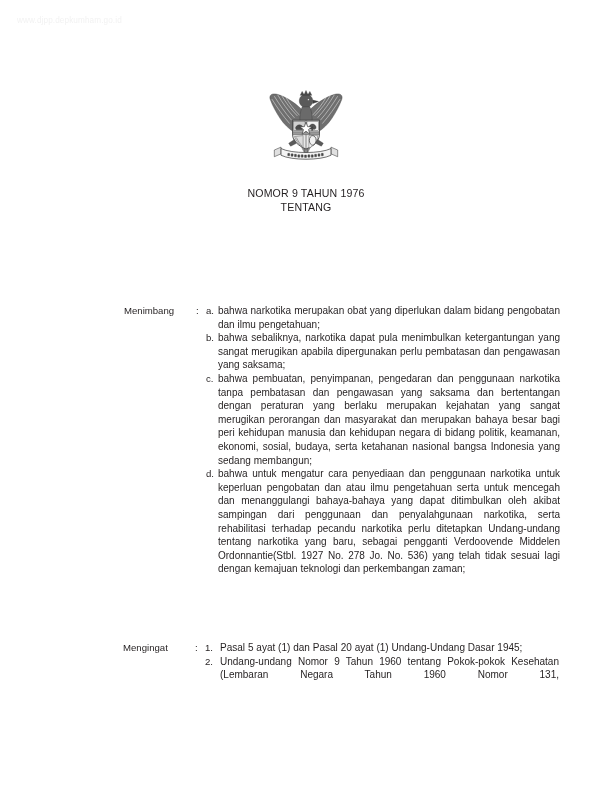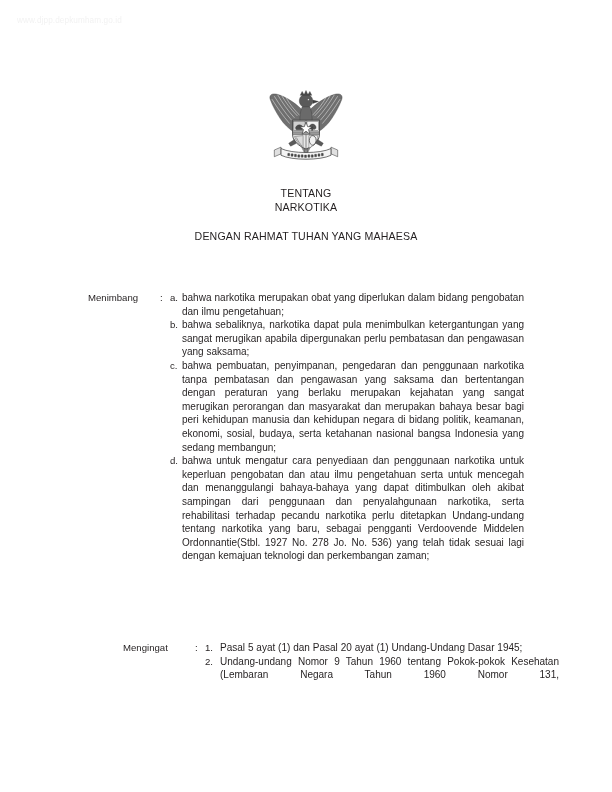--- a/index.html
+++ b/index.html
@@ -59,21 +59,21 @@
   }
   .gap-1 { height: 14px; }
   .gap-2 { height: 14px; }
 
   
   .clause-section {
     position: absolute;
     left: 88px;
     width: 436px;
   }
-  #menimbang-section { top: 291px; }
+  #menimbang-section { top: 304px; margin-left: 36px; }
   #mengingat-section { top: 641px; margin-left: 35px; }
 
   .clause-row {
     display: flex;
     align-items: flex-start;
   }
   .clause-label {
     width: 72px;
     flex: 0 0 72px;
     font-size: 9.6px;
@@ -209,24 +209,23 @@
         <rect x="111" y="160" width="4" height="5" rx="0.6"></rect>
         <rect x="118" y="159" width="4" height="5" rx="0.6"></rect>
         <rect x="125" y="158" width="4" height="5" rx="0.6"></rect>
         <rect x="132" y="157" width="4" height="5" rx="0.6"></rect>
       </g>
     </g>
   </svg>
 </div>
 
 <div class="title-block">
+  <div class="title-line">NOMOR 9 TAHUN 1976</div>
   <div class="title-line">TENTANG</div>
-  <div class="title-line">NARKOTIKA</div>
   <div class="gap-1"></div>
-  <div class="title-line">DENGAN RAHMAT TUHAN YANG MAHAESA</div>
   <div class="gap-2"></div>
 </div>
 
 <div class="clause-section" id="menimbang-section">
   <div class="clause-row">
     <div class="clause-label">Menimbang</div>
     <div class="clause-colon">:</div>
     <div class="clause-items">
 
       <div class="clause-item">

